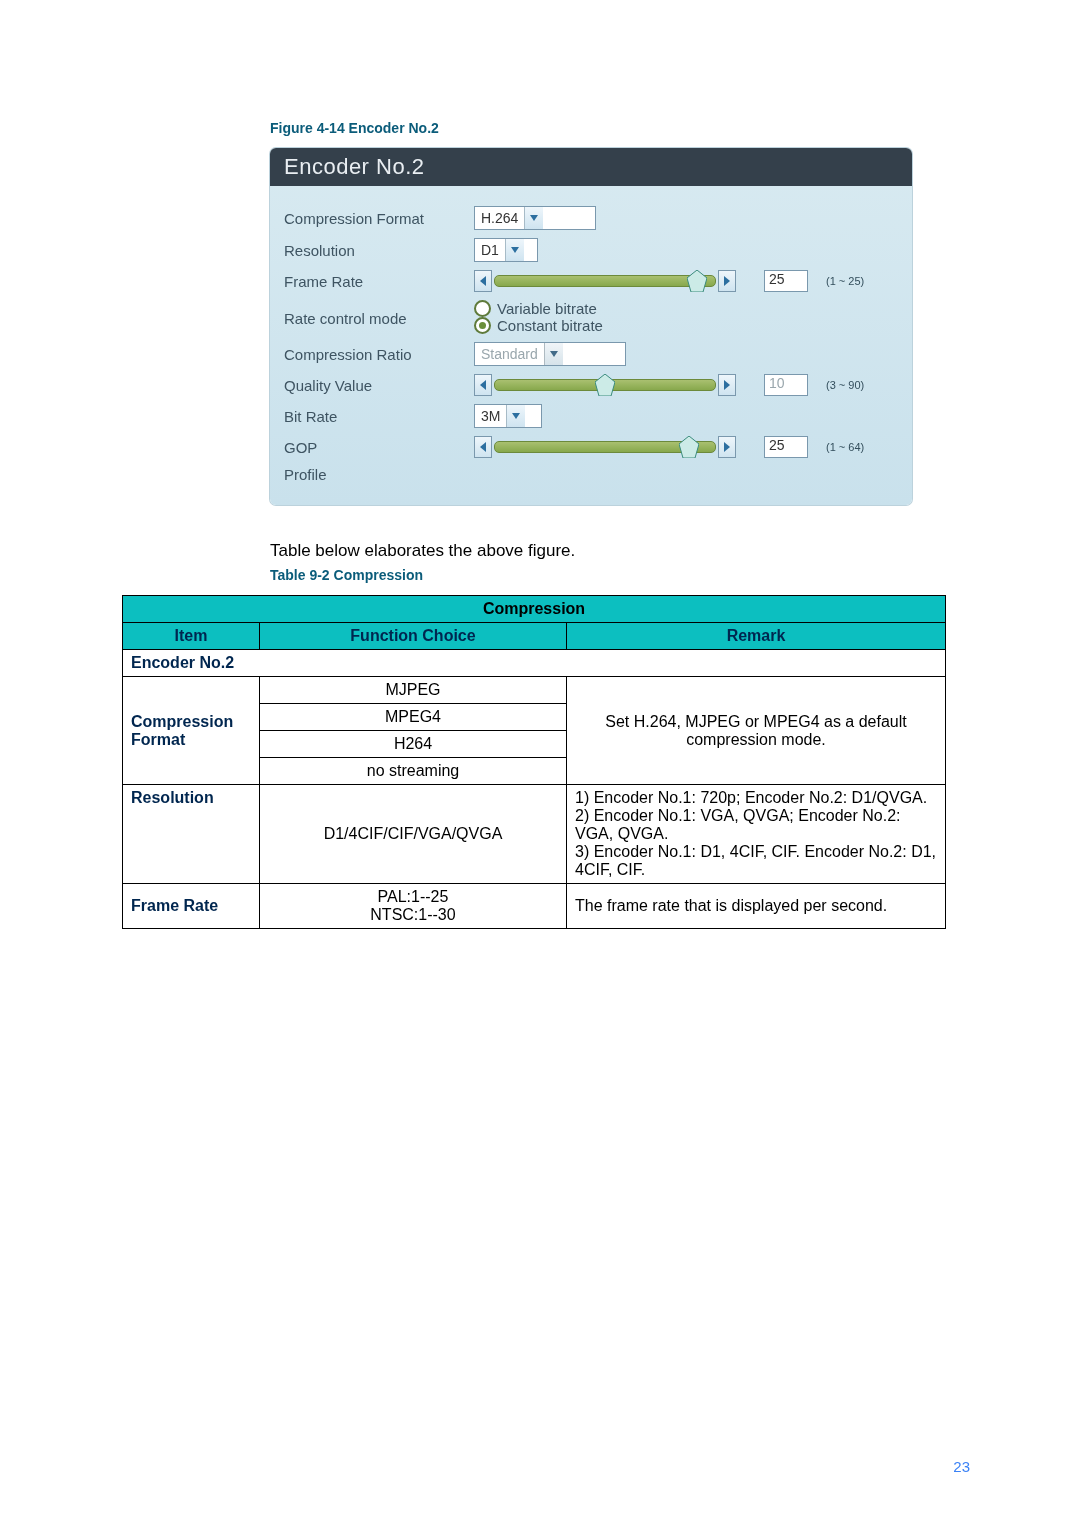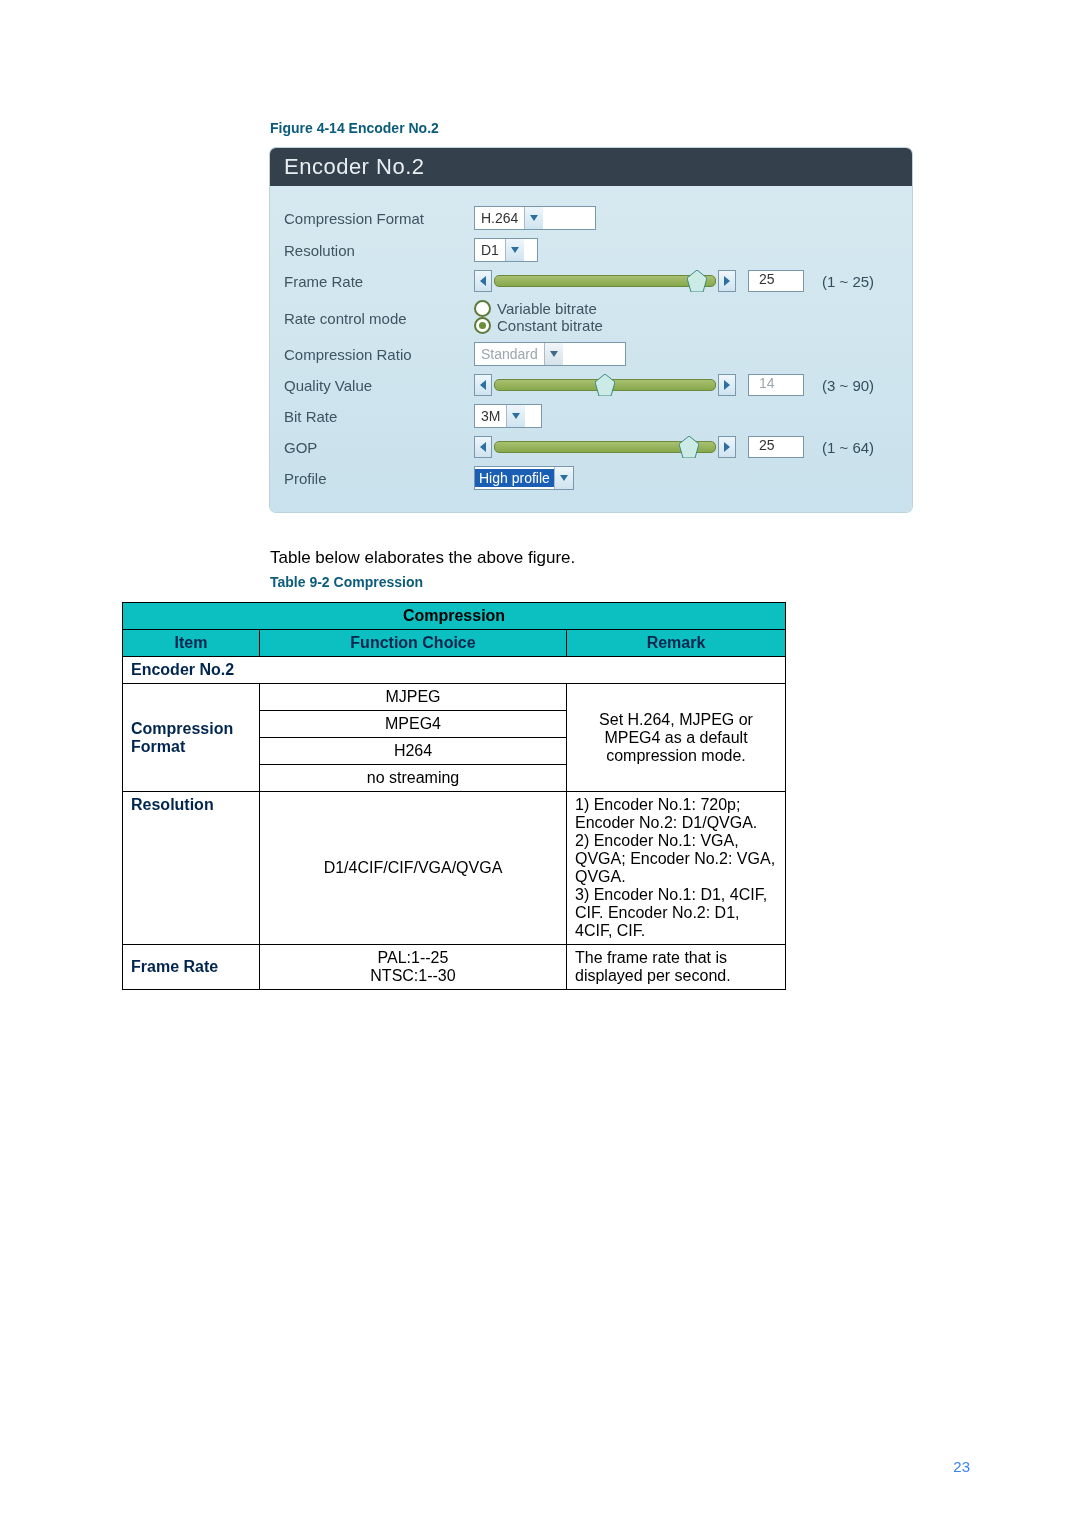--- a/index.html
+++ b/index.html
@@ -125,42 +125,42 @@
     top: -6px;
     width: 20px; height: 22px;
     transform: translateX(-50%);
   }
   .slider .thumb svg { display:block; }
   .valbox {
     width: 34px; height: 20px;
     border: 1px solid #7a98ad;
     background: #fff;
     text-align: left;
-    padding: 0 10px;
+    padding: 0 4px;
     font-size: 14px;
     color: #333;
-    margin-left: 2px;
+    margin-left: 18px;
   }
   .valbox.disabled { color: #9aa7ad; }
-  .range-note { color:#334e5c; font-size:15px; margin-left:8px; }
+  .range-note { color:#334e5c; font-size:11px; margin-left:8px; }
   
   .radio-col { display:flex; flex-direction:column; }
   .radio-row { display:flex; align-items:center; gap:6px; color:#3e5462; font-size:15px; }
   .radio-row .dot {
     width:13px;height:13px;border:2px solid #5f7b3b;border-radius:50%;
     display:inline-flex;align-items:center;justify-content:center;background:#fff;
   }
   .radio-row .dot.on::after {
     content:""; width:7px;height:7px;background:#6a8f3a;border-radius:50%;
   }
   .dd.highlight .dd-text { background:#1a5fb4; color:#fff; padding:1px 4px; }
   
   .para { font-size:17px; margin:4px 0 6px 0; }
   
-  .comp-wrap { margin-left:-148px; width:664px; }
+  .comp-wrap { margin-left:-148px; width:824px; }
   table.comp {
     border-collapse: collapse;
     width: 100%;
     font-size: 16px;
   }
   table.comp th, table.comp td {
     border: 1px solid #000;
     padding: 4px 8px;
     vertical-align: middle;
   }
@@ -280,21 +280,21 @@
               <div class="thumb" style="left:50%">
                 <svg viewBox="0 0 20 22" width="20" height="22">
                     <path d="M10 0 L20 8 L16 22 L4 22 L0 8 Z" fill="#ccebe7" stroke="#3a8b7d" stroke-width="1"></path>
                   </svg>
               </div>
             </div>
             <button class="arrow">
                 <span class="arrow-right-tri"></span>
               </button>
           </div>
-          <span class="valbox disabled">14</span>
+          <span class="valbox disabled">10</span>
           <span class="range-note">(3 ~ 90)</span>
         </div>
       </div>
 
       <div class="enc-row">
         <div class="lbl">Bit Rate</div>
         <div class="ctrl">
           <div class="dd" style="min-width:66px">
             <span class="dd-text">3M</span>
             <span class="dd-btn">
@@ -322,28 +322,20 @@
                 <span class="arrow-right-tri"></span>
               </button>
           </div>
           <span class="valbox">25</span>
           <span class="range-note">(1 ~ 64)</span>
         </div>
       </div>
 
       <div class="enc-row">
         <div class="lbl">Profile</div>
-        <div class="ctrl">
-          <div class="dd highlight">
-            <span class="dd-text">High profile</span>
-            <span class="dd-btn">
-                <span class="chevron-down"></span>
-              </span>
-          </div>
-        </div>
       </div>
 
     </div>
   </div>
 
   <div class="para">Table below elaborates the above figure.</div>
   <div class="tbl-caption">Table 9-2 Compression</div>
 
   <div class="comp-wrap">
     <table class="comp">

